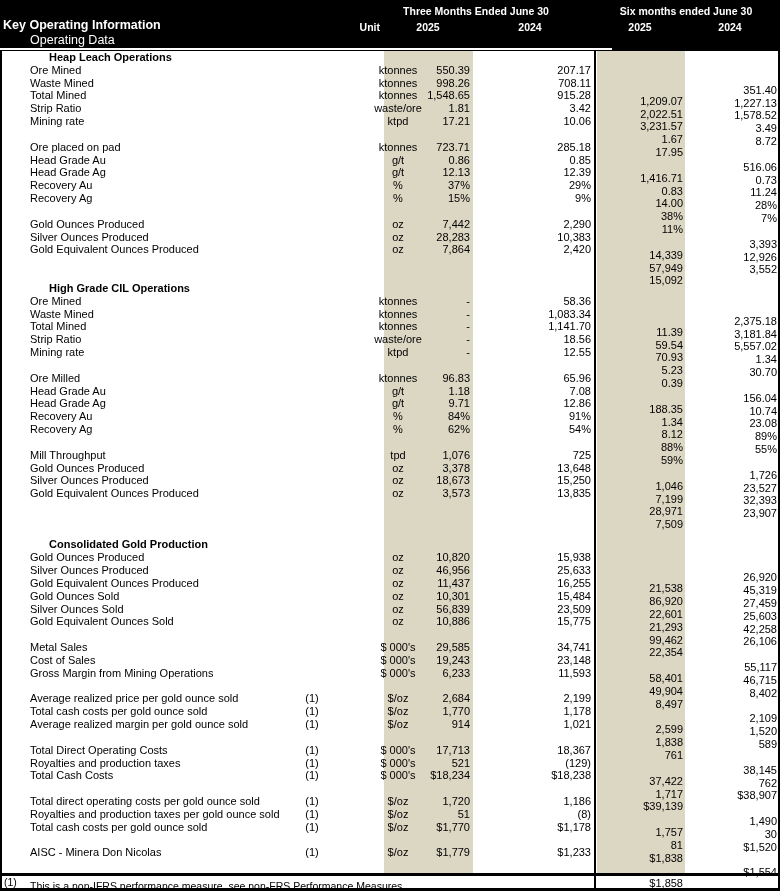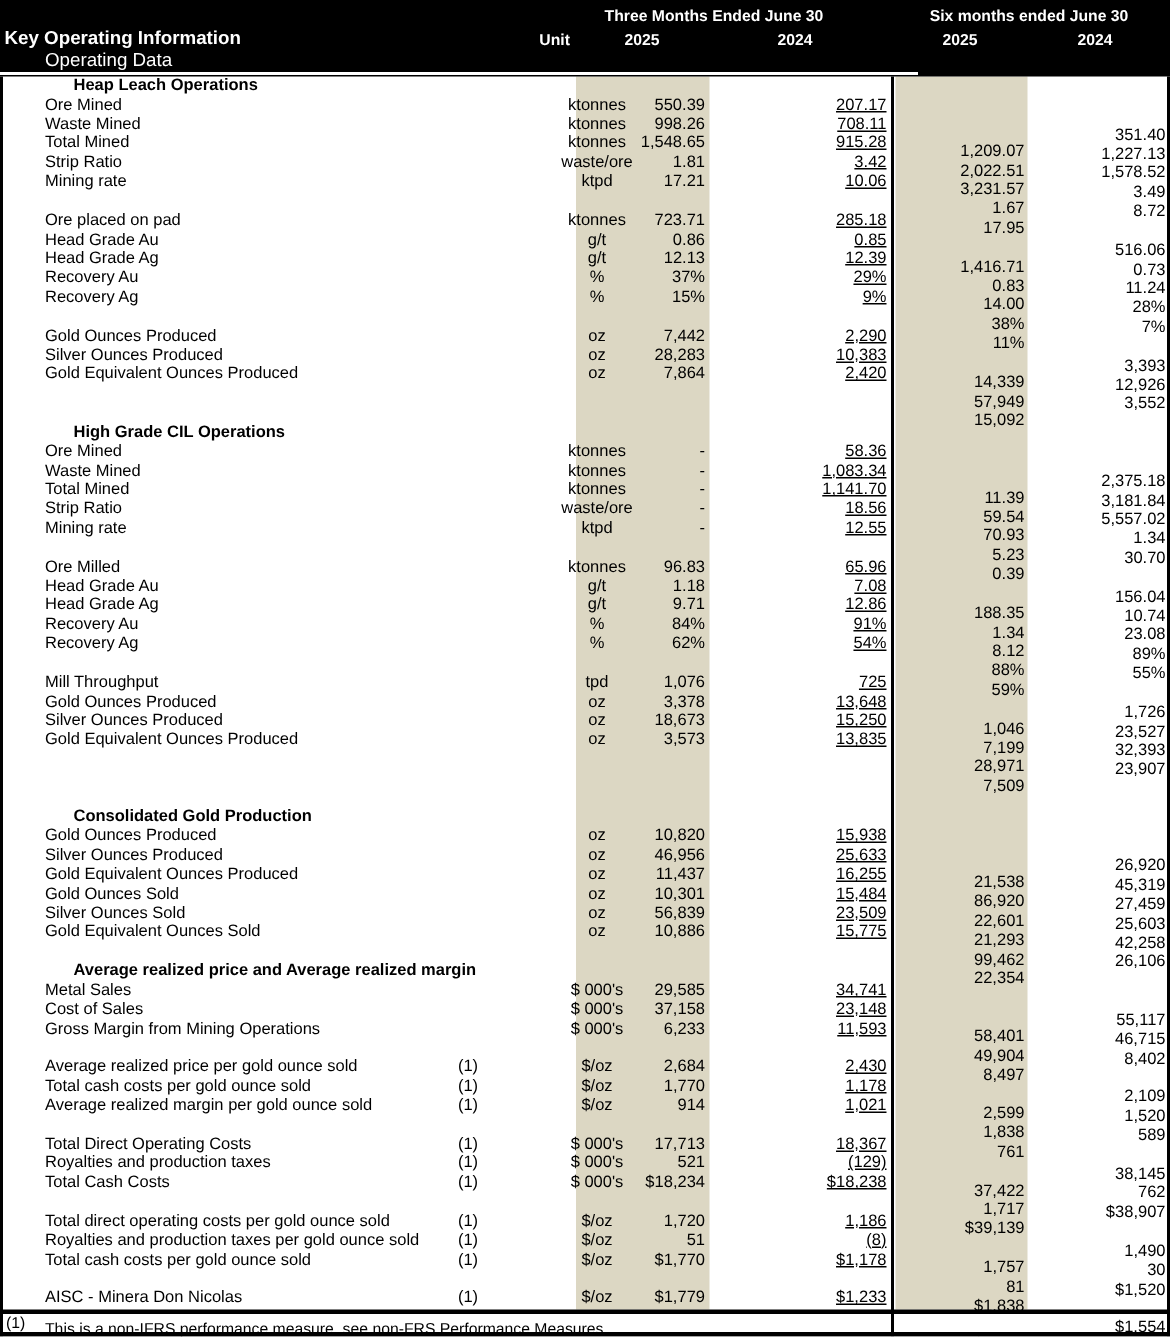--- a/index.html
+++ b/index.html
@@ -32,21 +32,21 @@
   
   .rows{position:absolute;left:0;top:51px;width:780px;}
   .row{position:relative;height:12.84px;font-size:11px;line-height:12.9px;}
   .row span{position:absolute;top:0;white-space:nowrap;}
   .row .lbl{left:30px;}
   .row.section .lbl{font-weight:bold;padding-left:19px;}
   .row .note{left:300px;width:24px;text-align:center;}
   .row .unit{left:320px;width:60px;text-align:center;margin-left:48px;}
   .row .num{text-align:right;}
   .row .c0{left:386px;width:84px;}
-  .row .c1{left:505px;width:86px;text-decoration:underline;}
+  .row .c1{left:505px;width:86px;}
   .row .c2{left:599px;width:84px;margin-top:31px;}
   .row .c3{left:691px;width:86px;margin-top:20px;}
   .row .num.dash{padding-right:22px;}
 
   
   .footnote{position:absolute;left:0;top:876px;width:780px;height:12px;font-size:10.5px;line-height:12px;}
   .footnote .mark{position:absolute;left:4px;top:0;}
   .footnote .txt{position:absolute;left:30px;top:4px;white-space:nowrap;text-align:center;}
 </style>
 </head>
@@ -347,54 +347,51 @@
       </div>
       <div class="row">
         <span class="lbl">Gold Equivalent Ounces Sold</span>
         <span class="unit">oz</span>
         <span class="num c0">10,886</span>
         <span class="num c1">15,775</span>
         <span class="num c2">22,354</span>
         <span class="num c3">26,106</span>
       </div>
       <div class="row"></div>
-      <div class="row section">
-        <span class="lbl">Average realized price and Average realized margin</span>
-      </div>
       <div class="row">
         <span class="lbl">Metal Sales</span>
         <span class="unit">$ 000's</span>
         <span class="num c0">29,585</span>
         <span class="num c1">34,741</span>
         <span class="num c2">58,401</span>
         <span class="num c3">55,117</span>
       </div>
       <div class="row">
         <span class="lbl">Cost of Sales</span>
         <span class="unit">$ 000's</span>
-        <span class="num c0">37,158</span>
+        <span class="num c0">19,243</span>
         <span class="num c1">23,148</span>
         <span class="num c2">49,904</span>
         <span class="num c3">46,715</span>
       </div>
       <div class="row">
         <span class="lbl">Gross Margin from Mining Operations</span>
         <span class="unit">$ 000's</span>
         <span class="num c0">6,233</span>
         <span class="num c1">11,593</span>
         <span class="num c2">8,497</span>
         <span class="num c3">8,402</span>
       </div>
       <div class="row"></div>
       <div class="row">
         <span class="lbl">Average realized price per gold ounce sold</span>
         <span class="note">(1)</span>
         <span class="unit">$/oz</span>
         <span class="num c0">2,684</span>
-        <span class="num c1">2,430</span>
+        <span class="num c1">2,199</span>
         <span class="num c2">2,599</span>
         <span class="num c3">2,109</span>
       </div>
       <div class="row">
         <span class="lbl">Total cash costs per gold ounce sold</span>
         <span class="note">(1)</span>
         <span class="unit">$/oz</span>
         <span class="num c0">1,770</span>
         <span class="num c1">1,178</span>
         <span class="num c2">1,838</span>

